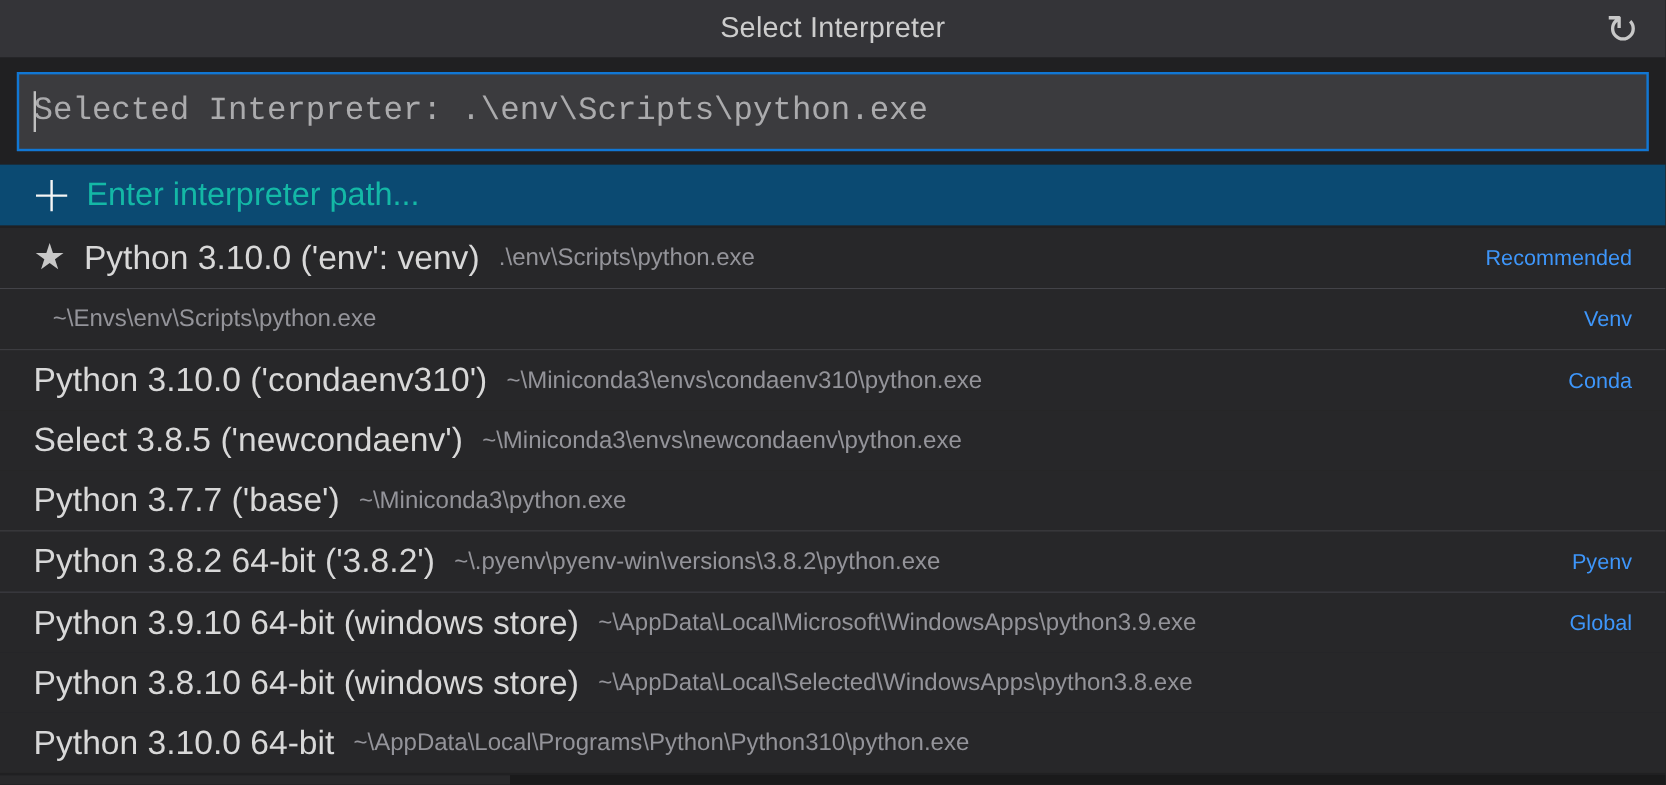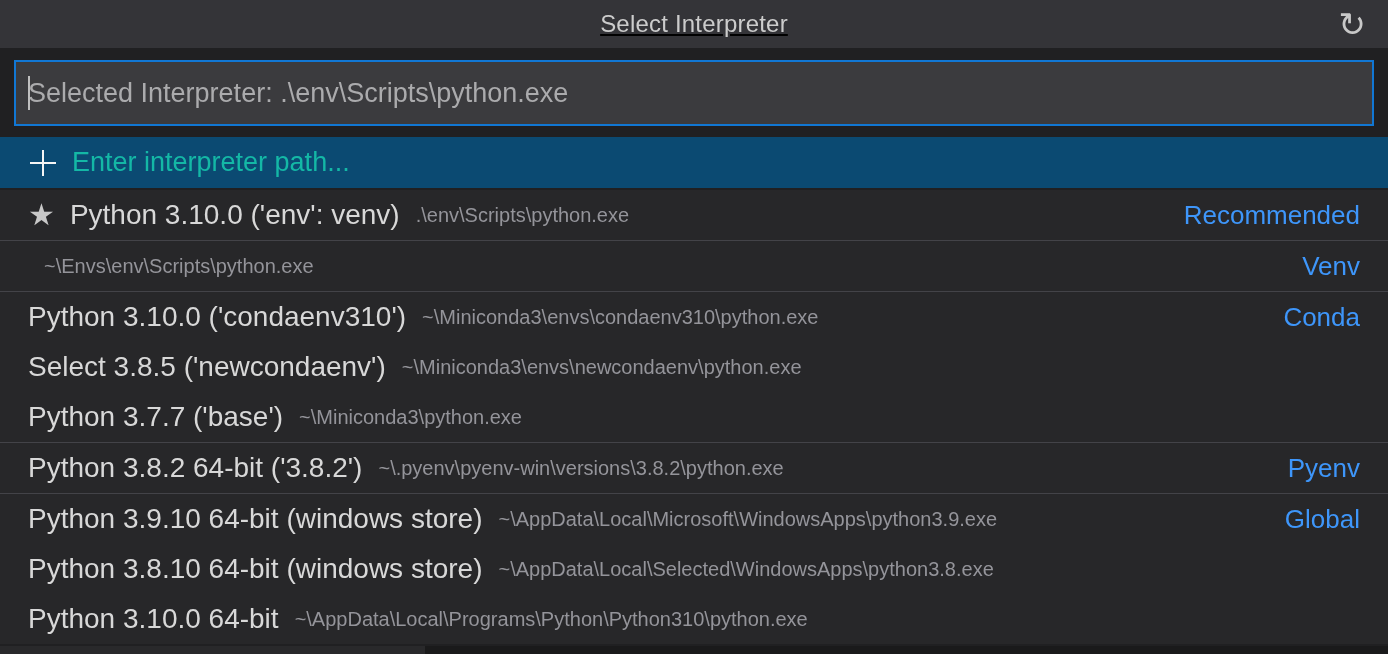--- a/index.html
+++ b/index.html
@@ -6,37 +6,37 @@
   html,body{
     width:1388px; height:654px; overflow:hidden;
     background:#272729;
     font-family:"Liberation Sans","DejaVu Sans",sans-serif;
   }
   .quickpick{ position:relative; width:1388px; height:654px; background:#202022; }
 
   
   .titlebar{
     position:relative; height:48px; background:#343438;
-    display:flex; align-items:center; justify-content:center;text-decoration:underline;
+    display:flex; align-items:center; justify-content:center;
   }
   .titlebar .title{ color:#CCCCCC; font-size:24px; letter-spacing:.2px; }
   .refresh{
     position:absolute; right:14px; top:0; height:48px; width:44px;
     display:flex; align-items:center; justify-content:center;
     color:#C8C8C8; font-size:33px; line-height:1; cursor:pointer;
     font-family:"DejaVu Sans",sans-serif;
   }
 
   
   .input-wrap{ position:relative; padding:12px 14px 11px 14px; background:#202022; }
   .input-wrap input{
     width:100%; height:66px; background:#3B3B3E;
     border:2px solid #1177D4; outline:none;
     color:#CCCCCC; font-size:27px; padding:0 12px;
-    font-family:Liberation Sans, sans-serif;
+    font-family:Liberation Mono, monospace;
   }
   .input-wrap input::placeholder{ color:#ABABAD; opacity:1; }
   .caret{
     position:absolute; left:28px; top:28px; width:2px; height:34px;
     background:#BFBFBF;
   }
 
   
   .list{ background:#272729; }
   .row{
@@ -46,21 +46,21 @@
   .row.selected{ background:#0B4A72; height:51px; }
   .row .icon-star{
     color:#C8C8C8; font-size:30px; margin-right:15px; line-height:1;
     font-family:"DejaVu Sans",sans-serif;
   }
   .row .icon-plus{ margin-right:14px; display:flex; align-items:center; }
   .row .label{ color:#D8D8D8; font-size:28px; white-space:nowrap; }
   .row.selected .label{ color:#14b8a6; font-size:27px; }
   .row .path{ color:#94949A; font-size:20px; margin-left:16px; white-space:nowrap; overflow:hidden; }
   .row .spacer{ flex:1; min-width:12px; }
-  .row .tag{ color:#3E96FA; font-size:26px; white-space:nowrap; }
+  .row .tag{ color:#3E96FA; font-size:18px; white-space:nowrap; }
   .sep{ height:1px; background:#434348; }
   .gap{ height:2px; background:#202022; }
 
   
   .bottom-strip{
     position:absolute; bottom:0; left:0; right:0; height:8px; background:#1A1A1B;
   }
   .bottom-strip .left-seg{ position:absolute; left:0; top:0; height:100%; width:425px; background:#29292B; }
 </style>
 </head>

